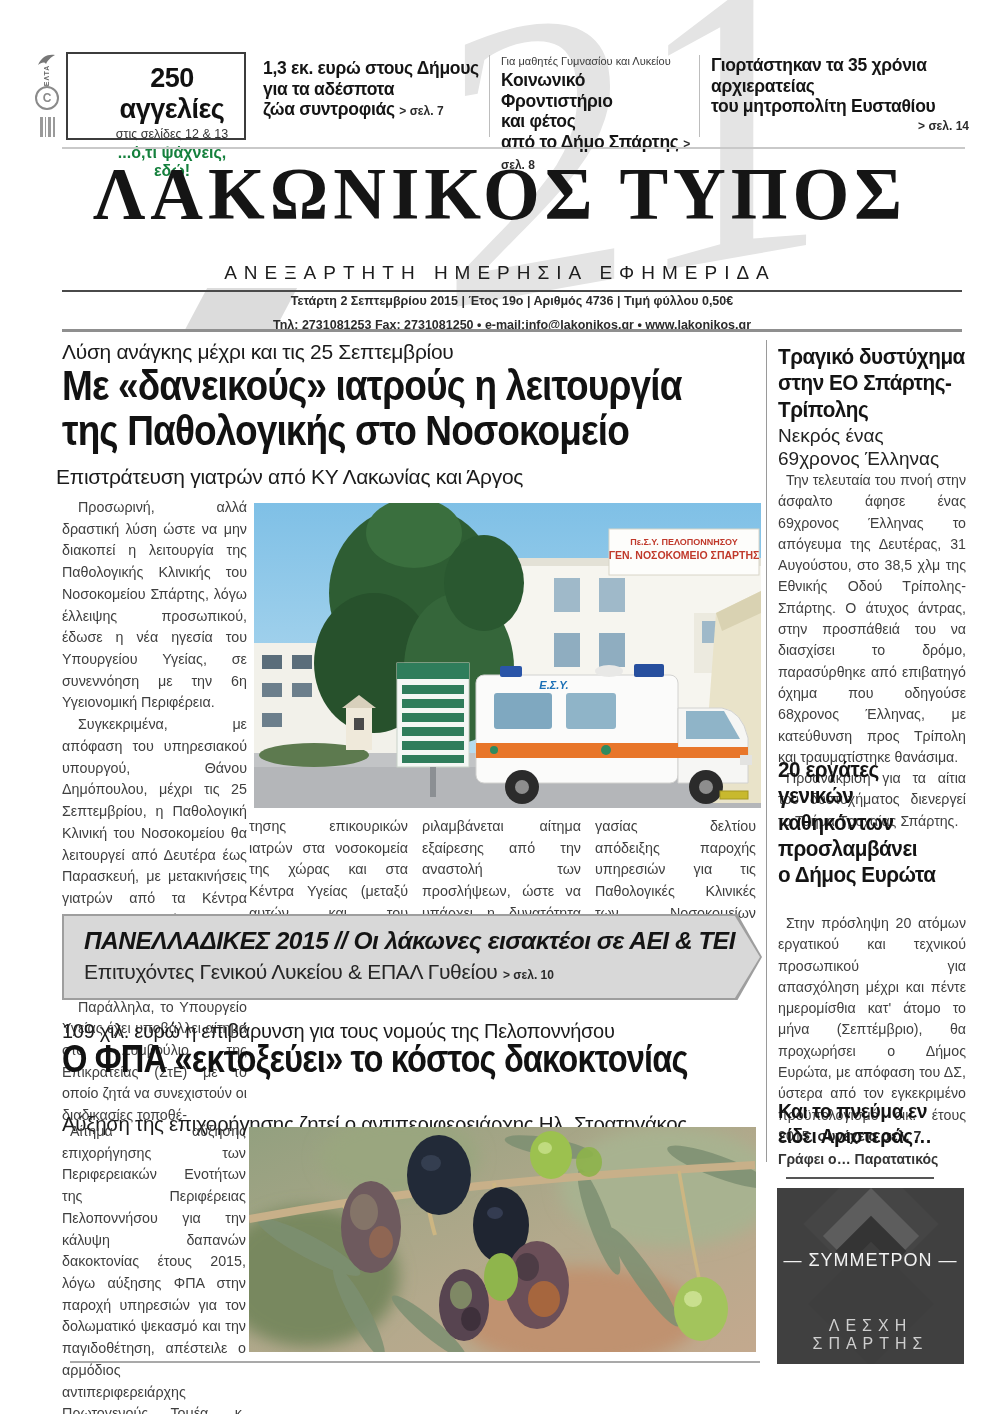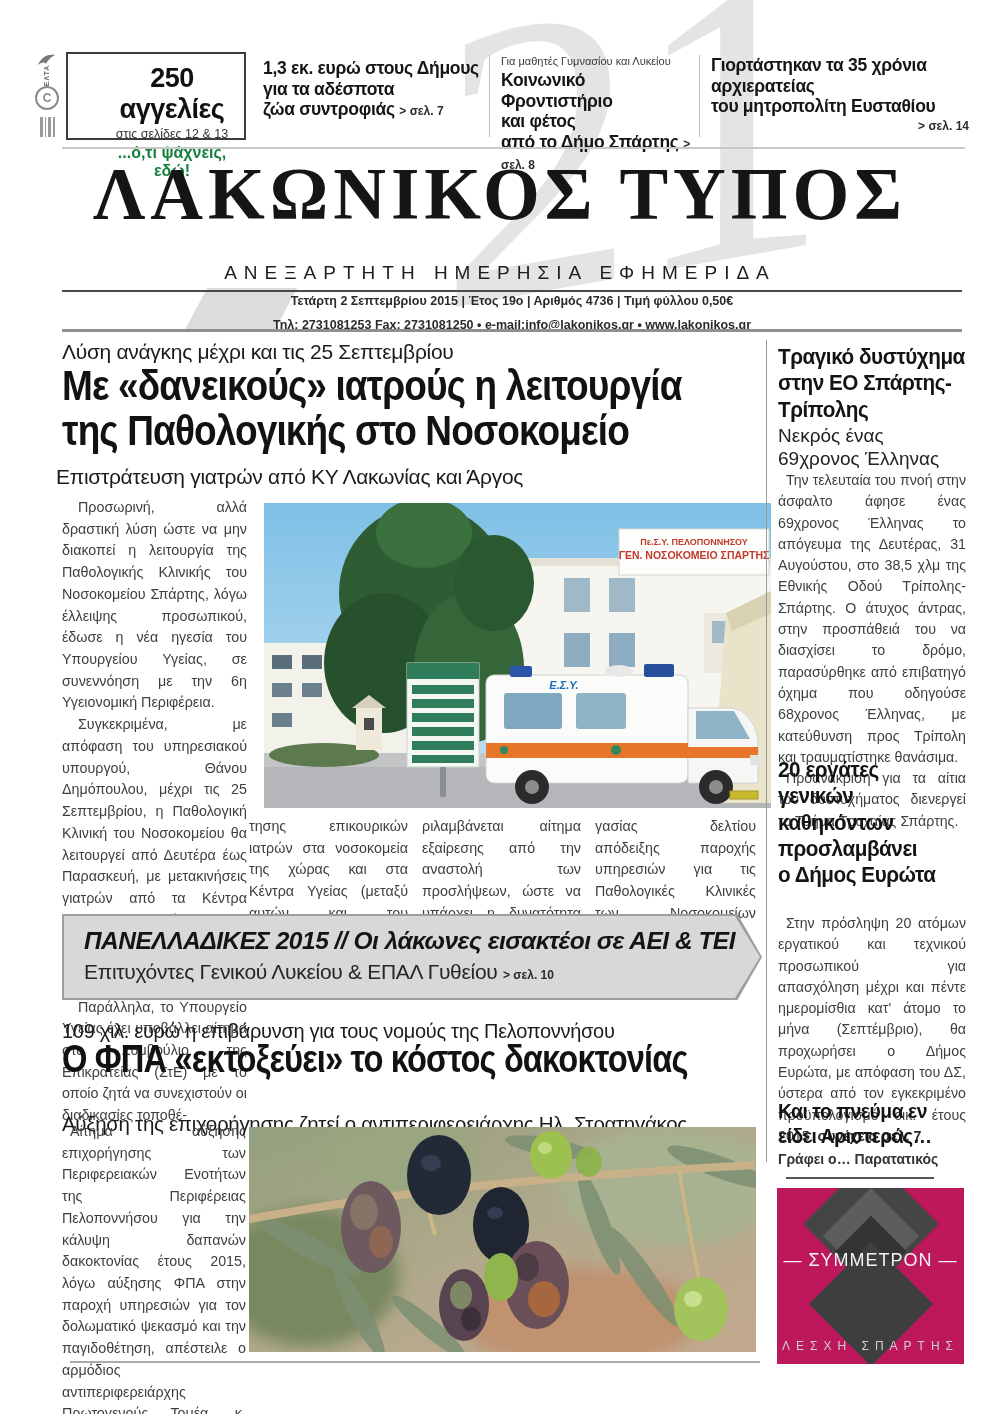--- a/index.html
+++ b/index.html
@@ -63,26 +63,26 @@
   .banner-title{font-size:24.5px;font-weight:bold;color:#141414;letter-spacing:-0.5px;font-style:italic;}
   .banner-sub{font-size:21px;color:#262626;margin-top:5px;letter-spacing:-0.3px;}
   
   .sb-head{font-size:22.5px;font-weight:bold;color:#141414;line-height:1.17;
            letter-spacing:-0.5px;white-space:pre-line;transform:scaleX(0.92);transform-origin:left top;}
   .sb-sub{font-size:19px;color:#222;line-height:1.22;white-space:pre-line;}
   .sb-body{font-size:14.2px;line-height:1.5;color:#3f3f3f;text-align:justify;}
   .sb-body p{margin:0;text-indent:8px;}
   .byline{font-size:14px;font-weight:bold;color:#333;}
   
-  .ad{left:777px;top:1188px;width:187px;height:176px;background:#be185d;overflow:hidden;}
+  .ad{left:777px;top:1188px;width:187px;height:176px;background:#404040;overflow:hidden;}
   .dia{position:absolute;transform:rotate(45deg);}
   .ad-name{position:absolute;left:0;top:62px;width:100%;text-align:center;
            font-size:18px;color:#f2f2f2;letter-spacing:1px;}
   .ad-sub{position:absolute;left:0;bottom:11px;width:100%;text-align:center;
-          font-size:12px;color:#cfcfcf;letter-spacing:6px;}
+          font-size:16px;color:#cfcfcf;letter-spacing:6px;}
   svg text{font-family:"Liberation Sans",sans-serif;}
 </style>
 </head>
 <body>
 
 <div class="page">
 
   <div class="abs wm">21</div>
   <div class="abs wedge"></div>
 
@@ -147,21 +147,21 @@
   <div class="abs headline z1" style="left:62px;top:363px;width:820px;font-size:43px;">Με «δανεικούς» ιατρούς η λειτουργία
 της Παθολογικής στο Νοσοκομείο</div>
   <div class="abs subhead z1" style="left:56px;top:465px;">Επιστράτευση γιατρών από ΚΥ Λακωνίας και Άργος</div>
 
   <div class="abs bodycol z1" style="left:62px;top:497px;width:185px;">
     <p>Προσωρινή, αλλά δραστική λύση ώστε να μην διακοπεί η λειτουργία της Παθολογικής Κλινικής του Νοσοκομείου Σπάρτης, λόγω έλλειψης προσωπικού, έδωσε η νέα ηγεσία του Υπουργείου Υγείας, σε συνεννόηση με την 6η Υγειονομική Περιφέρεια.</p>
     <p>Συγκεκριμένα, με απόφαση του υπηρεσιακού υπουργού, Θάνου Δημόπουλου, μέχρι τις 25 Σεπτεμβρίου, η Παθολογική Κλινική του Νοσοκομείου θα λειτουργεί από Δευτέρα έως Παρασκευή, με μετακινήσεις γιατρών από τα Κέντρα Υγείας του νομού Λακωνίας και το Σαββατοκύριακο με παθολόγους του Νοσοκομείου Άργους.</p>
     <p>Παράλληλα, το Υπουργείο Υγείας έχει υποβάλλει αίτημα στο Συμβούλιο της Επικρατείας (ΣτΕ) με το οποίο ζητά να συνεχιστούν οι διαδικασίες τοποθέ-</p>
   </div>
 
-  <div class="abs z1" style="left:264px;top:503px;width:507px;height:305px;">
+  <div class="abs z1" style="left:254px;top:503px;width:507px;height:305px;">
     <svg width="507" height="305" viewBox="0 0 507 305">
       <defs>
         <linearGradient id="sky" x1="0" y1="0" x2="0" y2="1">
           <stop offset="0" stop-color="#7fc0e6"></stop>
             <stop offset="1" stop-color="#c3e2f2"></stop>
         </linearGradient>
       </defs>
       <rect width="507" height="305" fill="url(#sky)"></rect>
 
       <rect x="0" y="140" width="160" height="140" fill="#f2f1ea"></rect>

